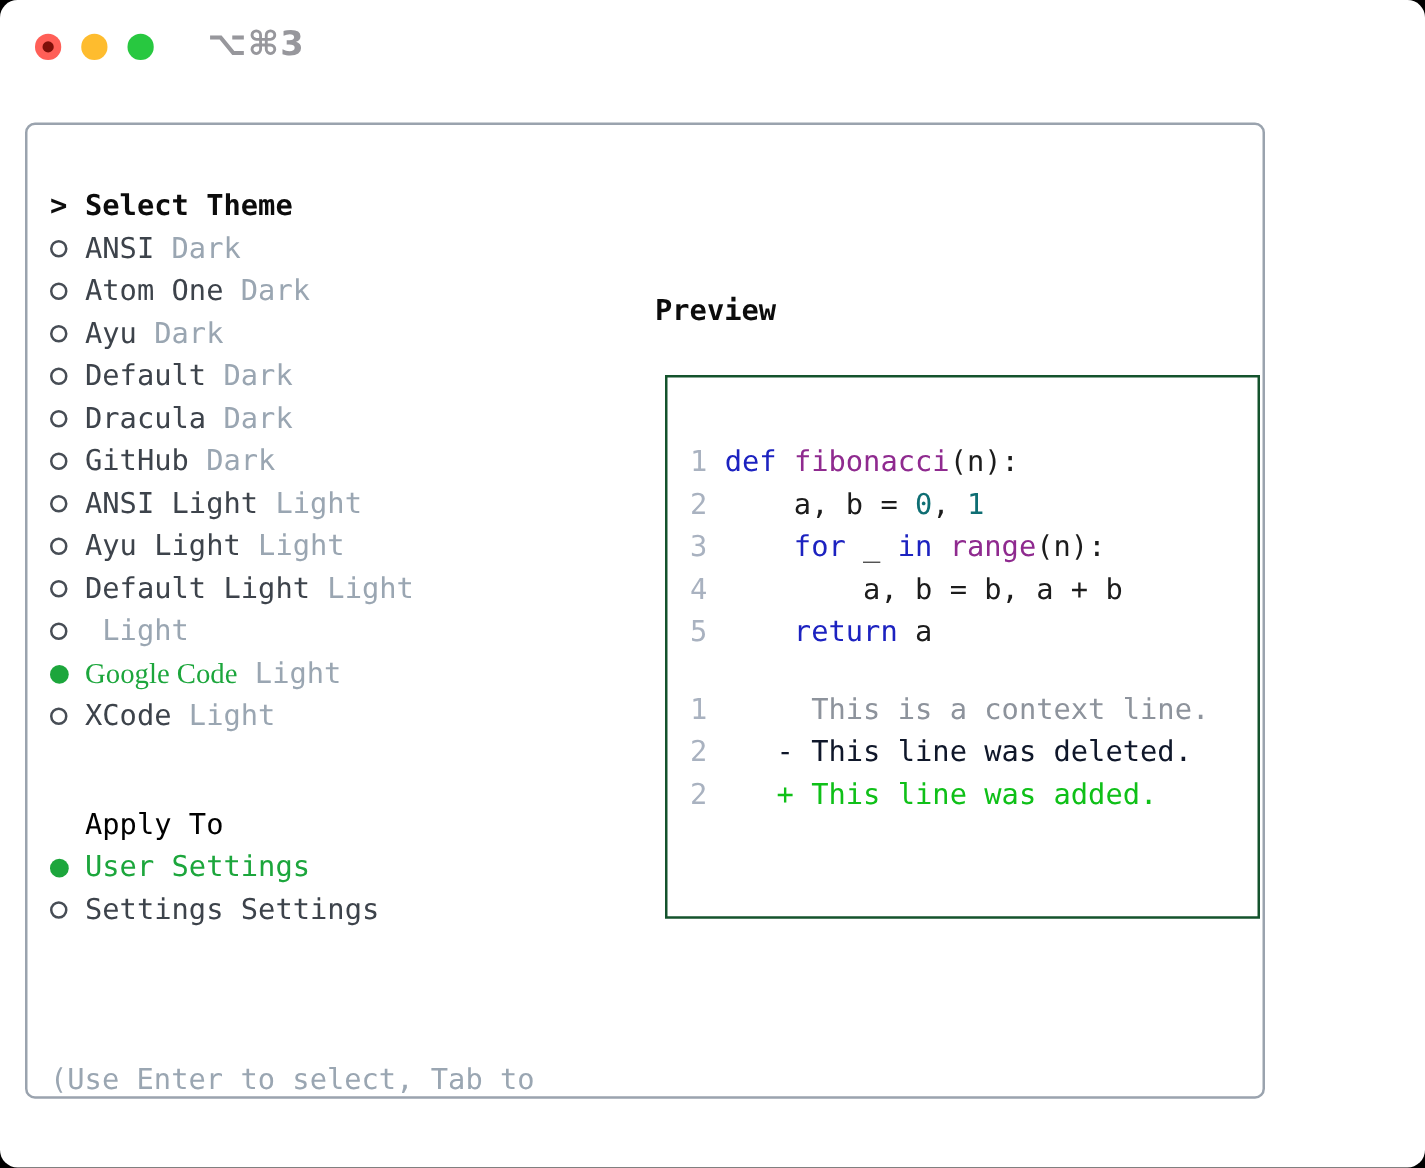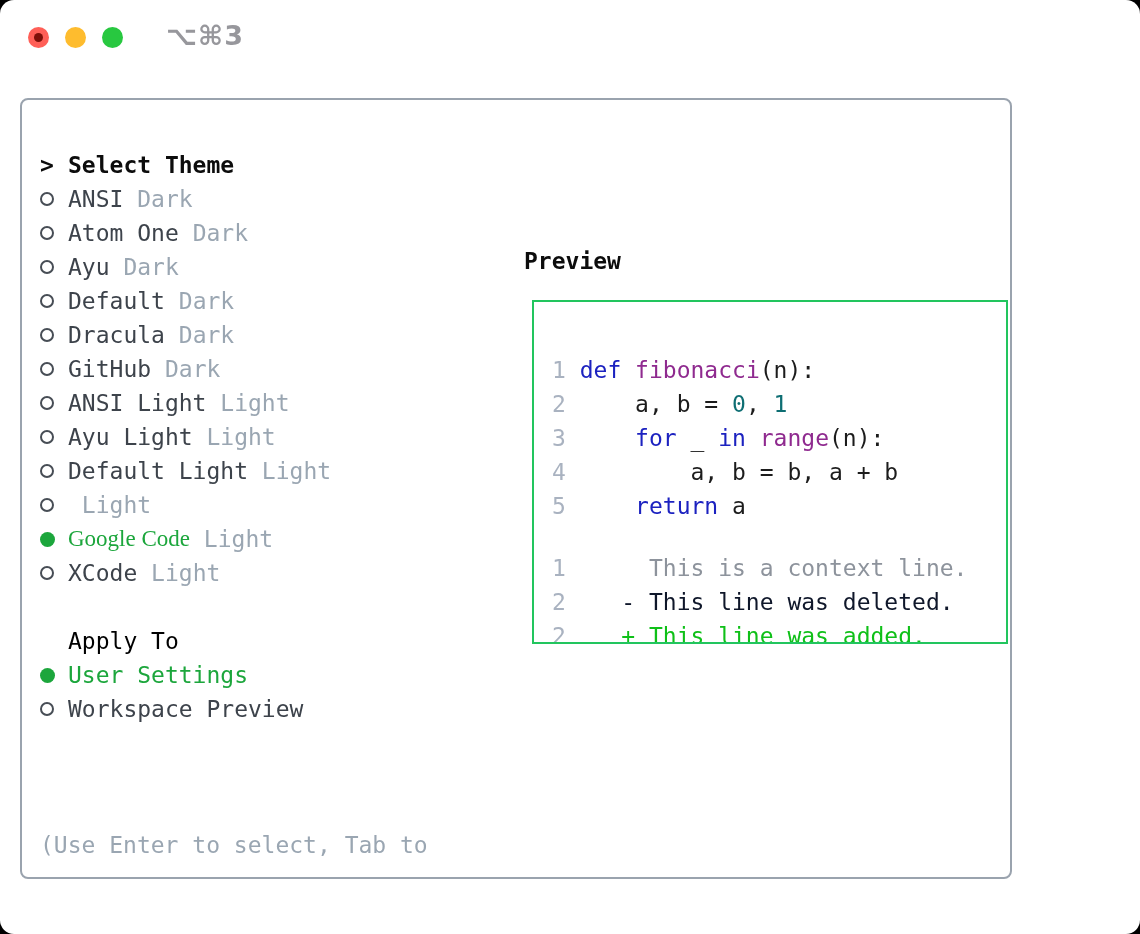--- a/index.html
+++ b/index.html
@@ -45,34 +45,34 @@
   .radio {
     width: 14px; height: 14px; border-radius: 50%;
     border: 2.5px solid #474d55; background: transparent;
   }
   .radio.on { border: none; width: 15px; height: 15px; background: #1ca63c; }
   .list-title { font-weight: bold; color: #0c0c0c; }
   .theme-name { color: #3d434b; }
   .theme-name.selected { color: #1ca63c; font-family: Liberation Serif, serif; }
   .variant { color: #9aa6b2; text-align: center; }
   .section-title { color: #000000; }
-  .apply-block { margin-top: 34px; }
+  .apply-block { margin-top: 53px; }
   .option-label { color: #3d434b; }
   .option-label.selected { color: #1ca63c; }
   .hint { margin-top: 34px; color: #9aa6b2; white-space: pre; }
   .hint div { height: 34px; line-height: 34px; }
 
   
   .preview-label {
-    position: absolute; left: 502px; top: 144px;
+    position: absolute; left: 502px; top: 132px;
     font-size: 23px; line-height: 34px; font-weight: bold; color: #0c0c0c;
   }
   .preview-box {
-    position: absolute; left: 510px; top: 200px; width: 476px; height: 344px;
-    border: 2px solid #22c55e; background: #fff;
+    position: absolute; left: 510px; top: 200px; width: 476px; height: 435px;
+    border: 2px solid #14532d; background: #fff;
     padding: 51px 4px 0 18px; overflow: hidden;
   }
   .pline { height: 34px; line-height: 34px; font-size: 23px; white-space: pre; }
   .pline.gap { margin-top: 28px; }
   .lnum { color: #a9b2c0; }
   .tok-plain   { color: #1c1c1c; }
   .tok-keyword { color: #1c22c0; }
   .tok-func    { color: #8f2a8f; }
   .tok-num     { color: #0e6e73; }
   .diff-context { color: #8d939c; }
@@ -116,21 +116,21 @@
           <div class="row"><span class="gutter"><span class="radio"></span></span><span class="theme-name">XCode</span><span class="variant"> Light</span></div>
         </div>
 
       <div class="apply-block">
         <div class="row">
           <span class="gutter"></span>
           <span class="section-title">Apply To</span>
         </div>
         <div id="apply-list">
             <div class="row"><span class="gutter"><span class="radio on"></span></span><span class="option-label selected">User Settings</span></div>
-            <div class="row"><span class="gutter"><span class="radio"></span></span><span class="option-label">Workspace Preview</span></div>
+            <div class="row"><span class="gutter"><span class="radio"></span></span><span class="option-label">Settings Settings</span></div>
           </div>
       </div>
 
       <div class="hint">
         <div>(Use Enter to select, Tab to</div>
         <div>change focus)</div>
       </div>
     </div>
 
     <div class="preview-label">Preview</div>

